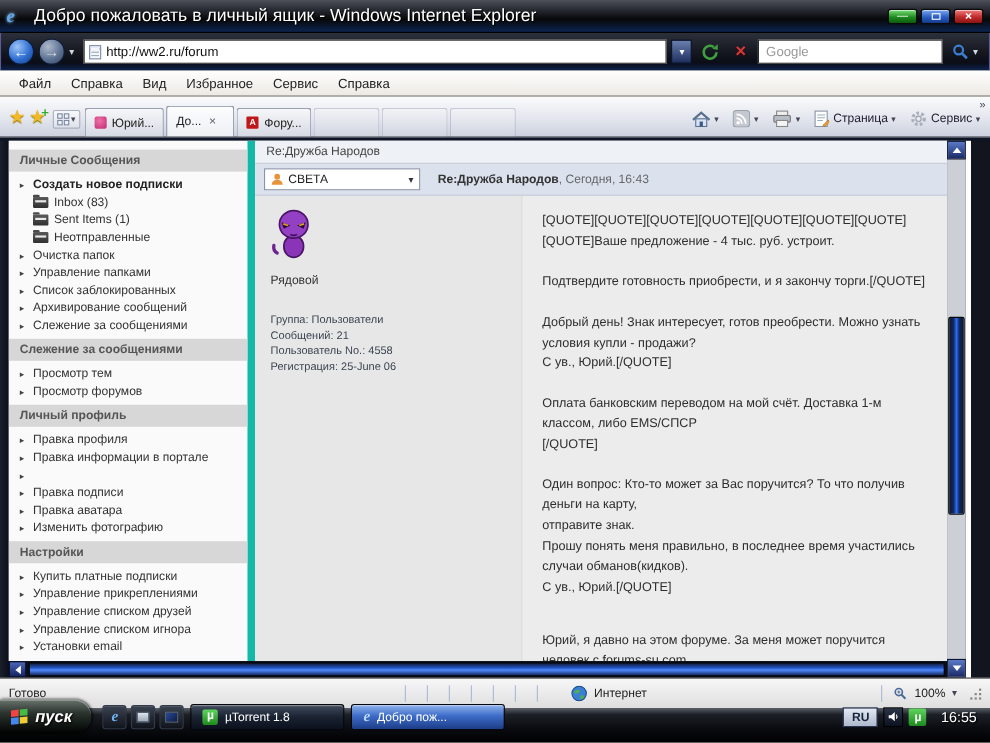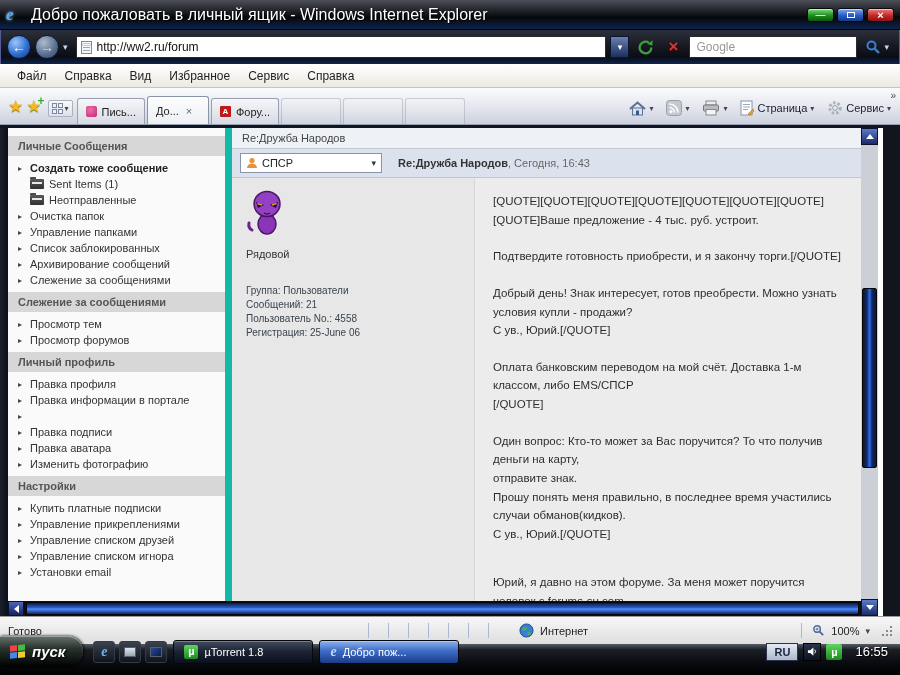--- a/index.html
+++ b/index.html
@@ -252,21 +252,21 @@
       <span class="qt-grid">
           <i></i>
           <i></i>
           <i></i>
           <i></i>
         </span>
       <span class="qt-dd">▾</span>
     </div>
     <div class="tab">
       <span class="favicon-mail"></span>
-      <span>Пись...</span>
+      <span>Юрий...</span>
     </div>
     <div class="tab active">
       <span>До...</span>
       <span class="close">×</span>
     </div>
     <div class="tab">
       <span class="favicon-forum">А</span>
       <span>Фору...</span>
     </div>
     <div class="tab ghost"></div>
@@ -322,21 +322,25 @@
 
   <div class="content-row">
     <div class="frame-left"></div>
     <div class="page">
       <div class="page-main">
 
         <div class="sidebar">
           <div class="side-header">Личные Сообщения</div>
           <div class="side-item bold">
               <span class="bullet">▸</span>
-              <span>Создать тоже сообщение</span>
+              <span>Создать новое подписки</span>
+            </div>
+          <div class="side-item folder">
+              <span class="folder-ic"></span>
+              <span>Inbox (83)</span>
             </div>
           <div class="side-item folder">
               <span class="folder-ic"></span>
               <span>Sent Items (1)</span>
             </div>
           <div class="side-item folder">
               <span class="folder-ic"></span>
               <span>Неотправленные</span>
             </div>
           <div class="side-item">
@@ -420,21 +424,21 @@
         </div>
 
         <div class="main">
           <div class="content-title">Re:Дружба Народов</div>
           <div class="post-header">
             <div class="author-select">
               <svg width="12" height="12" viewBox="0 0 12 12">
                 <circle cx="6" cy="3.6" r="2.6" fill="#e8923a"></circle>
                 <path d="M1 11 a5 4.5 0 0 1 10 0 Z" fill="#e8923a"></path>
               </svg>
-              <span>СПСР</span>
+              <span>СВЕТА</span>
               <span class="dd">▾</span>
             </div>
             <div class="post-subject-wrap">
               <span class="post-subject">Re:Дружба Народов</span><span>, Сегодня, 16:43</span>
             </div>
           </div>
           <div class="post-body">
             <div class="post-left">
               <svg width="40" height="46" viewBox="0 0 40 46">
                 <path d="M6 40 Q2 38 3 33" fill="none" stroke="#6a2390" stroke-width="3" stroke-linecap="round"></path>

